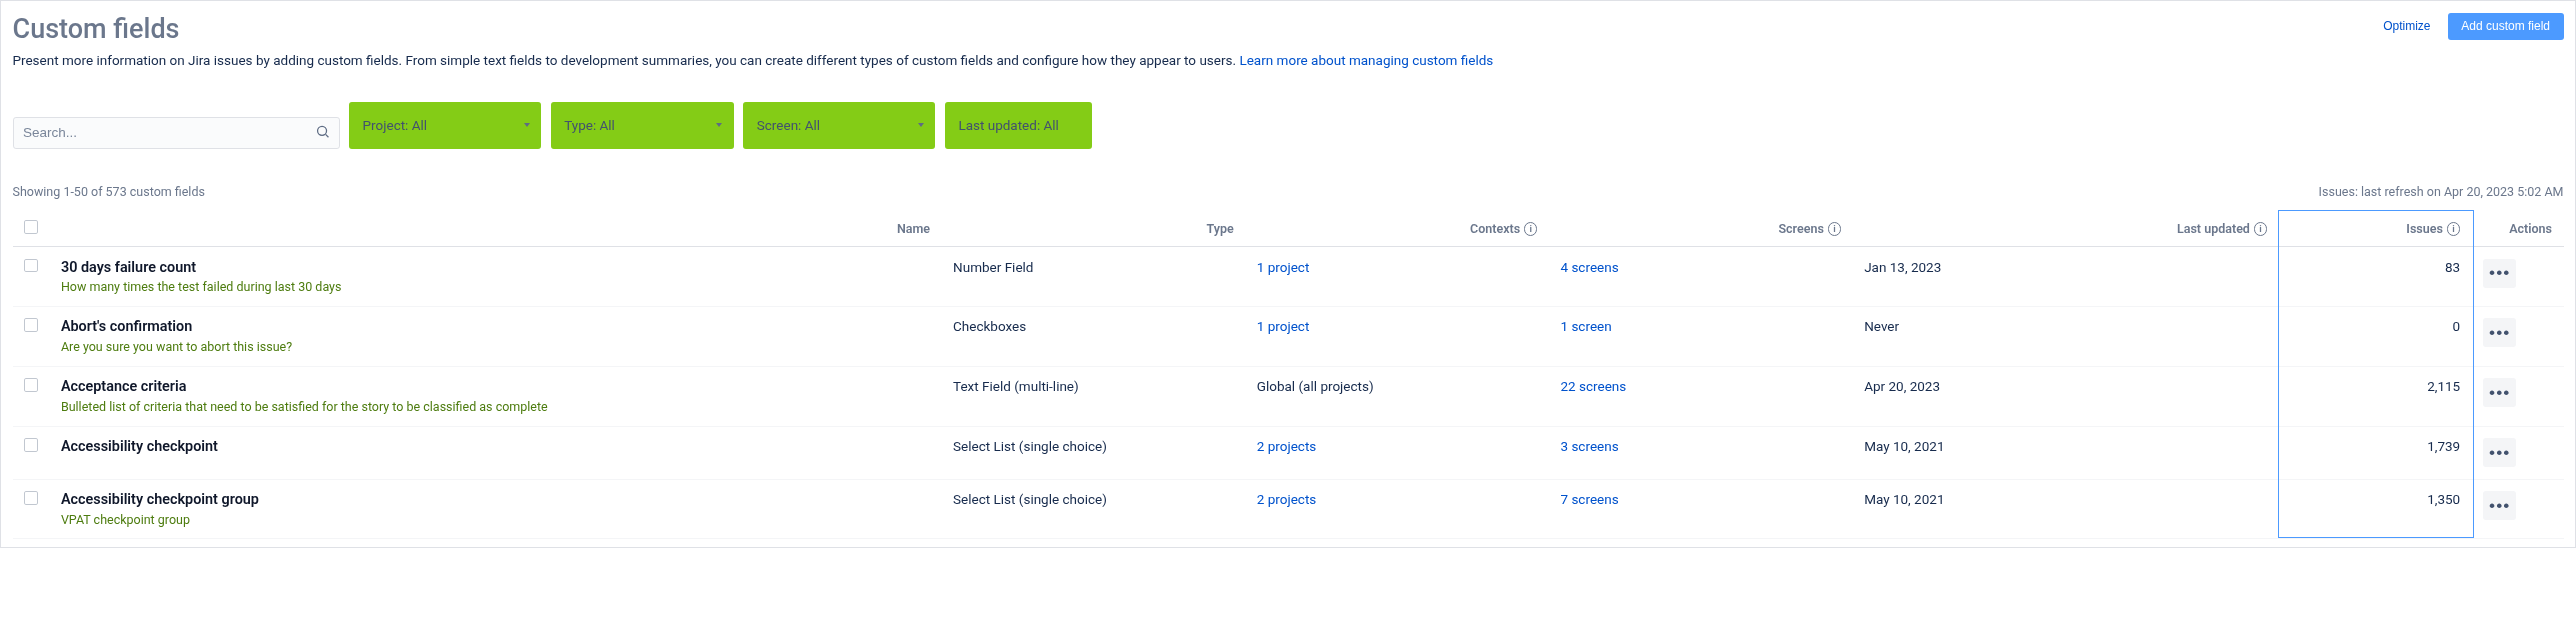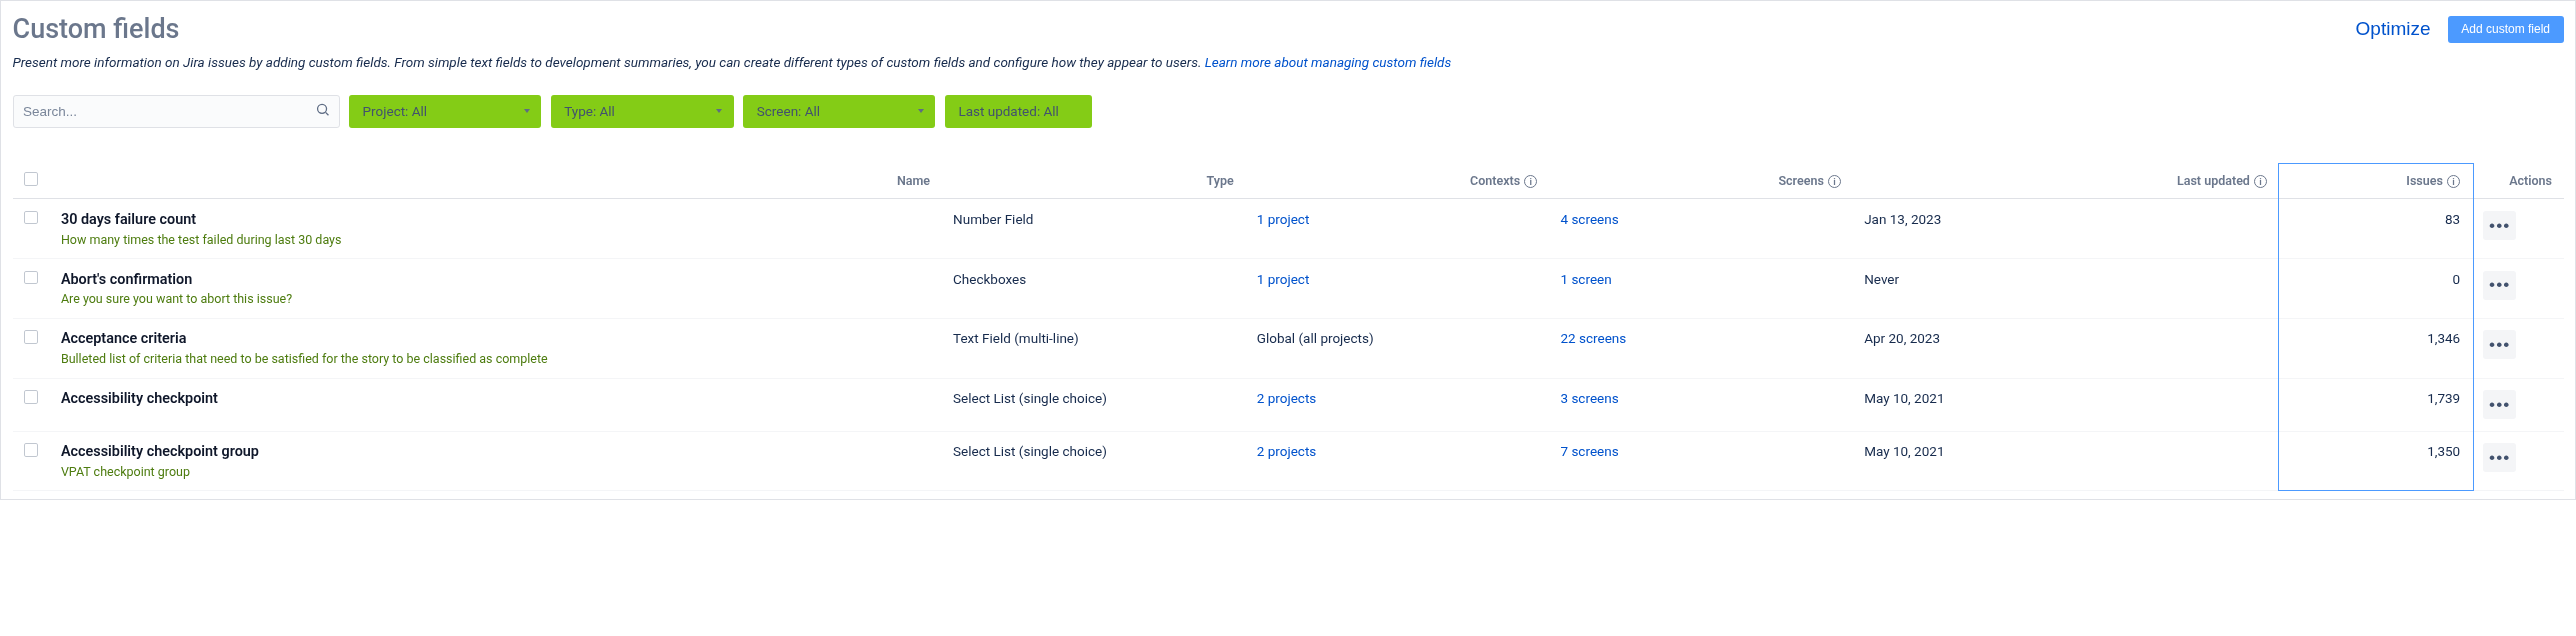--- a/index.html
+++ b/index.html
@@ -25,50 +25,50 @@
   }
   .header-actions {
     display: flex;
     gap: 9.6px;
     align-items: center;
   }
   .link-btn {
     background: none;
     border: none;
     color: #0052cc;
-    font-size: 19px;
+    font-size: 12px;
     cursor: pointer;
     padding: 5.8px 7.7px;
   }
   .primary-btn {
     background: #4c9aff;
     color: #fff;
     border: none;
     padding: 6.7px 13.5px;
     border-radius: 2.9px;
     font-size: 12px;
     cursor: pointer;
     font-weight: 500;
   }
   .description {
     color: #172b4d;
     font-size: 13.5px;
-    margin-bottom: 23px;
+    margin-bottom: 31px;
     line-height: 1.5;
-    font-style: italic;
   }
   .description a { color: #0052cc; text-decoration: none; }
   .filters-row {
     display: flex;
     gap: 9.6px;
     margin-bottom: 35px;
   }
   .search-wrap {
     position: relative;
     width: 327px;
+    margin-top: 15px;
   }
   .search-wrap input {
     width: 100%;
     padding: 7.7px 33px 7.7px 9.6px;
     border: 1px solid #dfe1e6;
     border-radius: 2.9px;
     font-size: 13.5px;
     background: #fafbfc;
     color: #172b4d;
   }
@@ -226,20 +226,24 @@
       <span>Type: All</span>
     </div>
     <div class="filter-select has-chev" style="width:192px;">
       <span>Screen: All</span>
     </div>
     <div class="filter-select">
       <span>Last updated: All</span>
     </div>
   </div>
 
+  <div class="meta-row">
+    <span>Showing 1-50 of 573 custom fields</span>
+    <span>Issues: last refresh on Apr 20, 2023 5:02 AM</span>
+  </div>
 
   <div class="table-wrap" id="table-wrap">
     <table>
       <colgroup>
         <col class="col-check">
           <col class="col-name">
           <col class="col-type">
         <col class="col-contexts">
           <col class="col-screens">
           <col class="col-updated">
@@ -288,21 +292,21 @@
           <tr>
             <td><span class="cbx"></span></td>
             <td>
               <div class="field-name">Acceptance criteria</div>
               <div class="field-desc">Bulleted list of criteria that need to be satisfied for the story to be classified as complete</div>
             </td>
             <td>Text Field (multi-line)</td>
             <td><span class="muted">Global (all projects)</span></td>
             <td><a class="link">22 screens</a></td>
             <td>Apr 20, 2023</td>
-            <td class="issues-td">1,346</td>
+            <td class="issues-td">2,115</td>
             <td><button class="actions-btn">•••</button></td>
           </tr>
           <tr>
             <td><span class="cbx"></span></td>
             <td>
               <div class="field-name">Accessibility checkpoint</div>
             </td>
             <td>Select List (single choice)</td>
             <td><a class="link">2 projects</a></td>
             <td><a class="link">3 screens</a></td>

